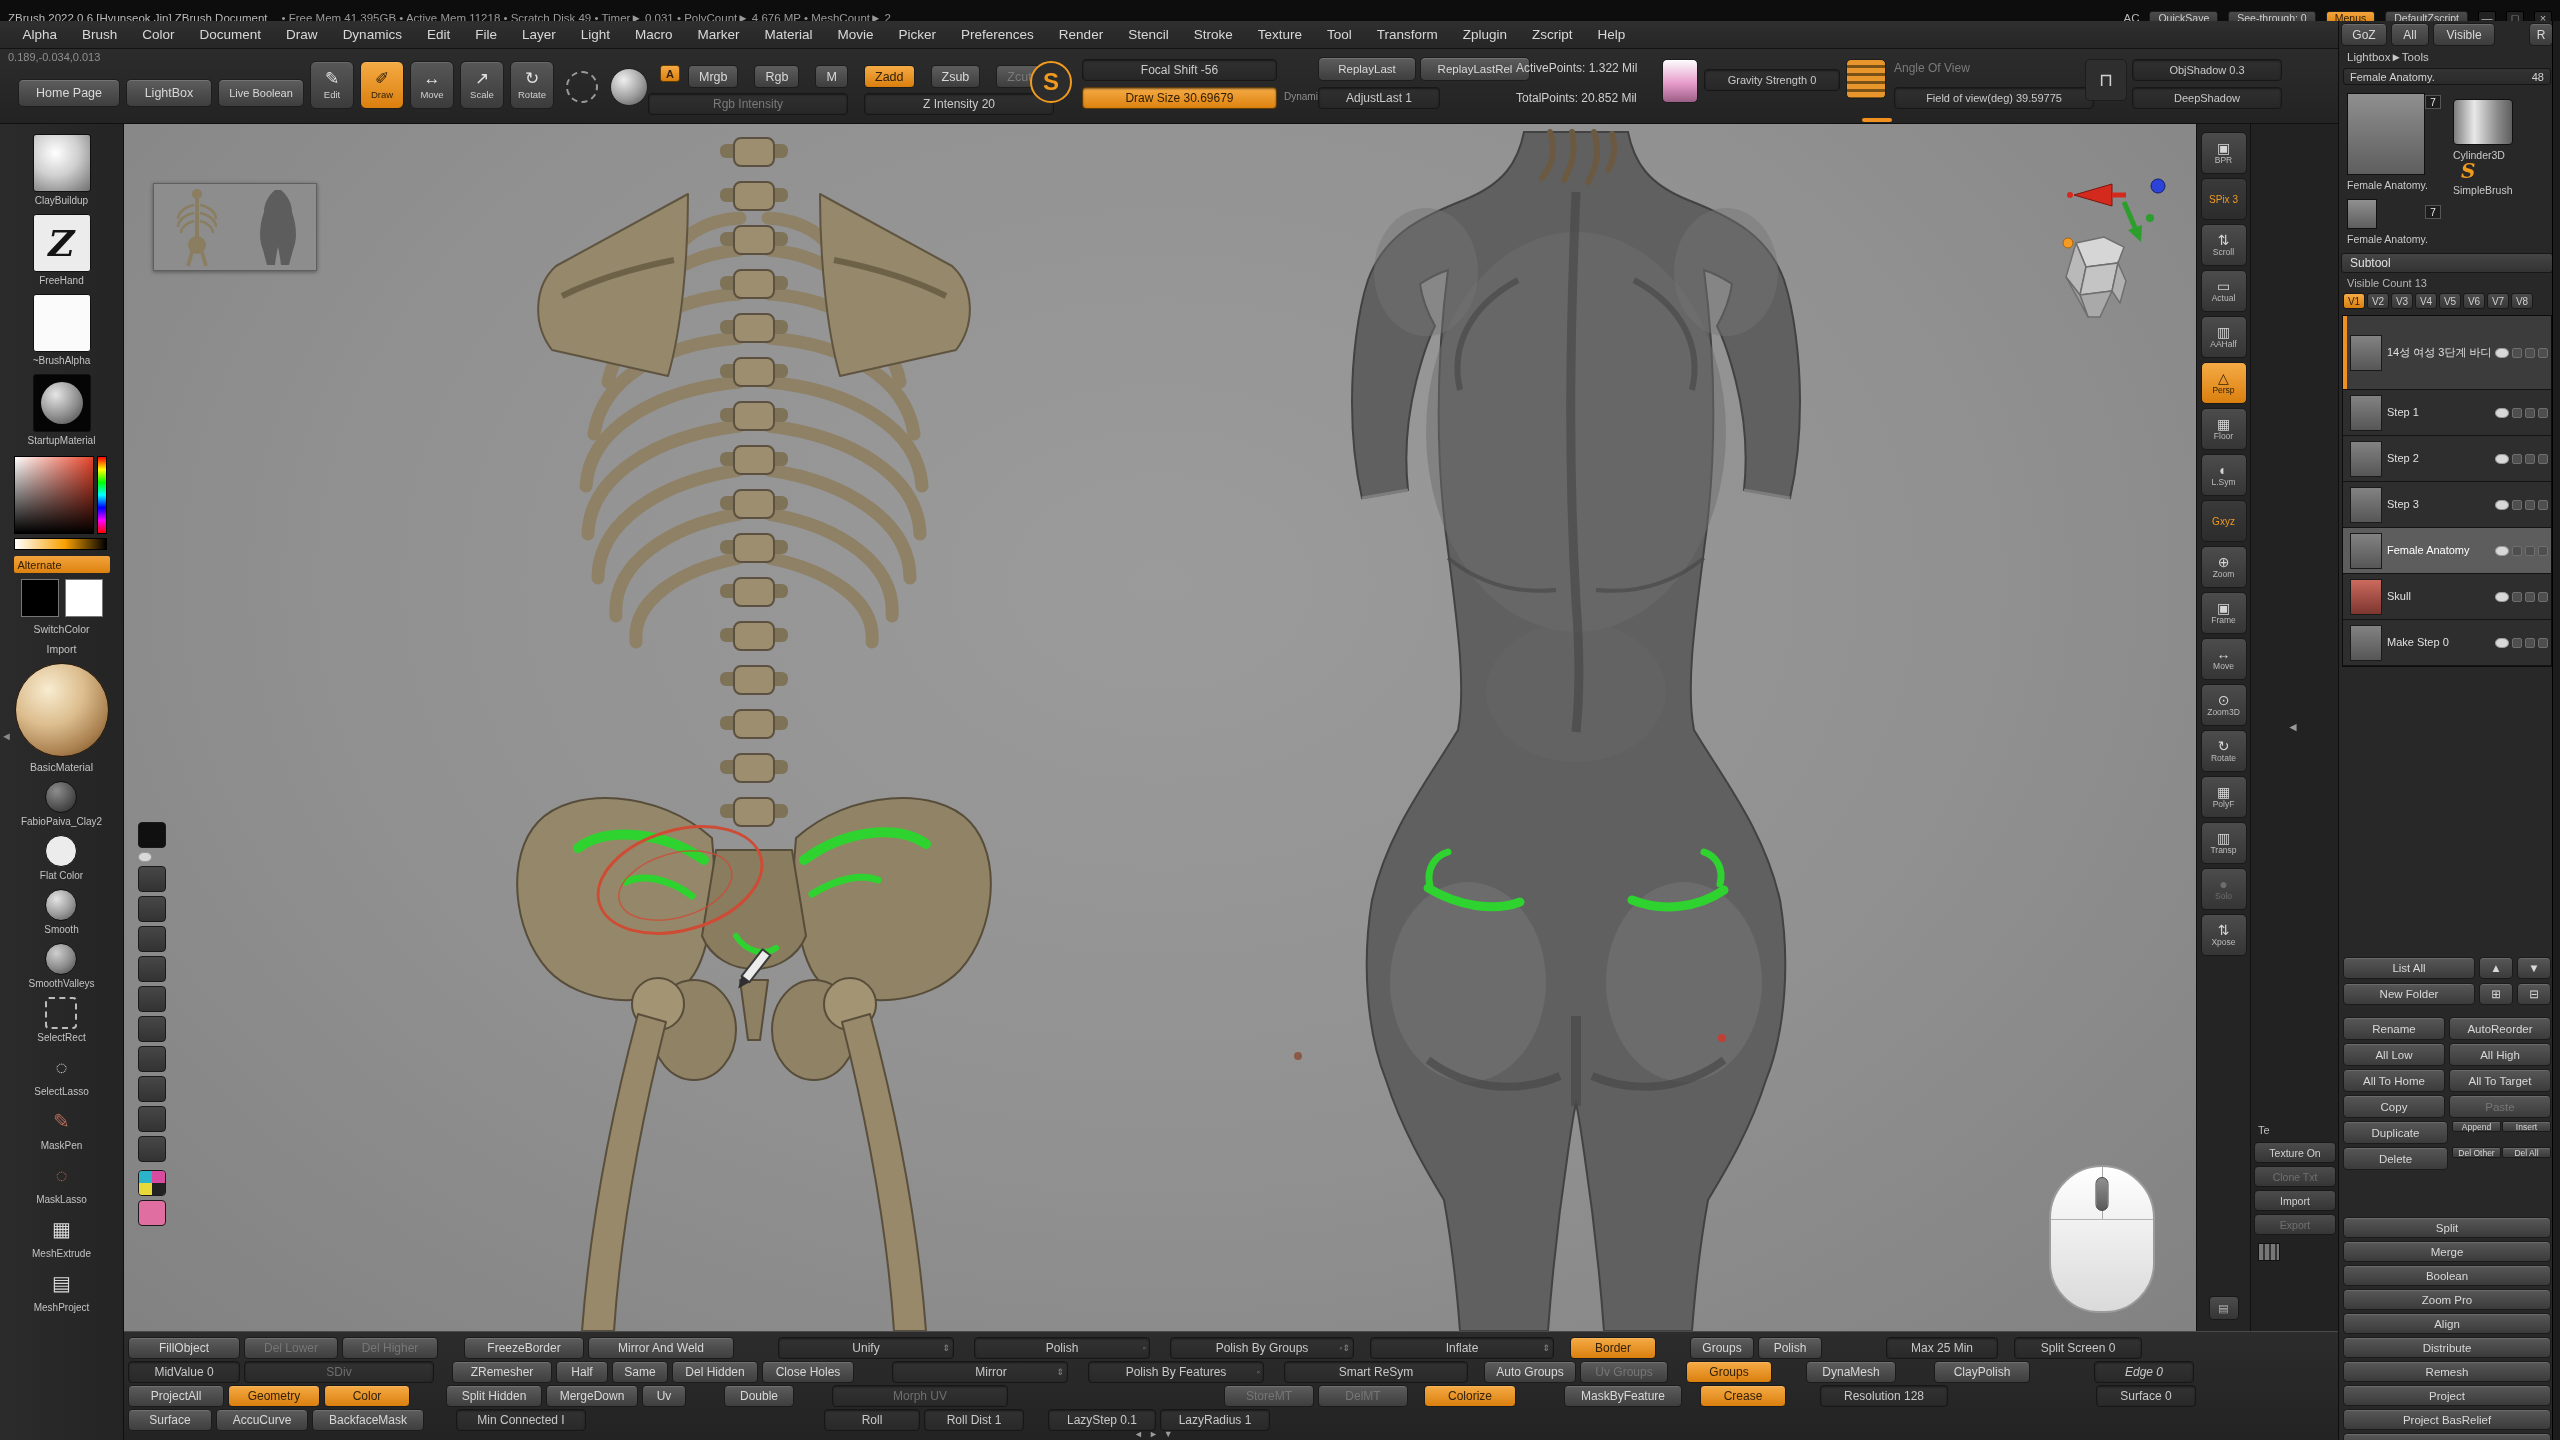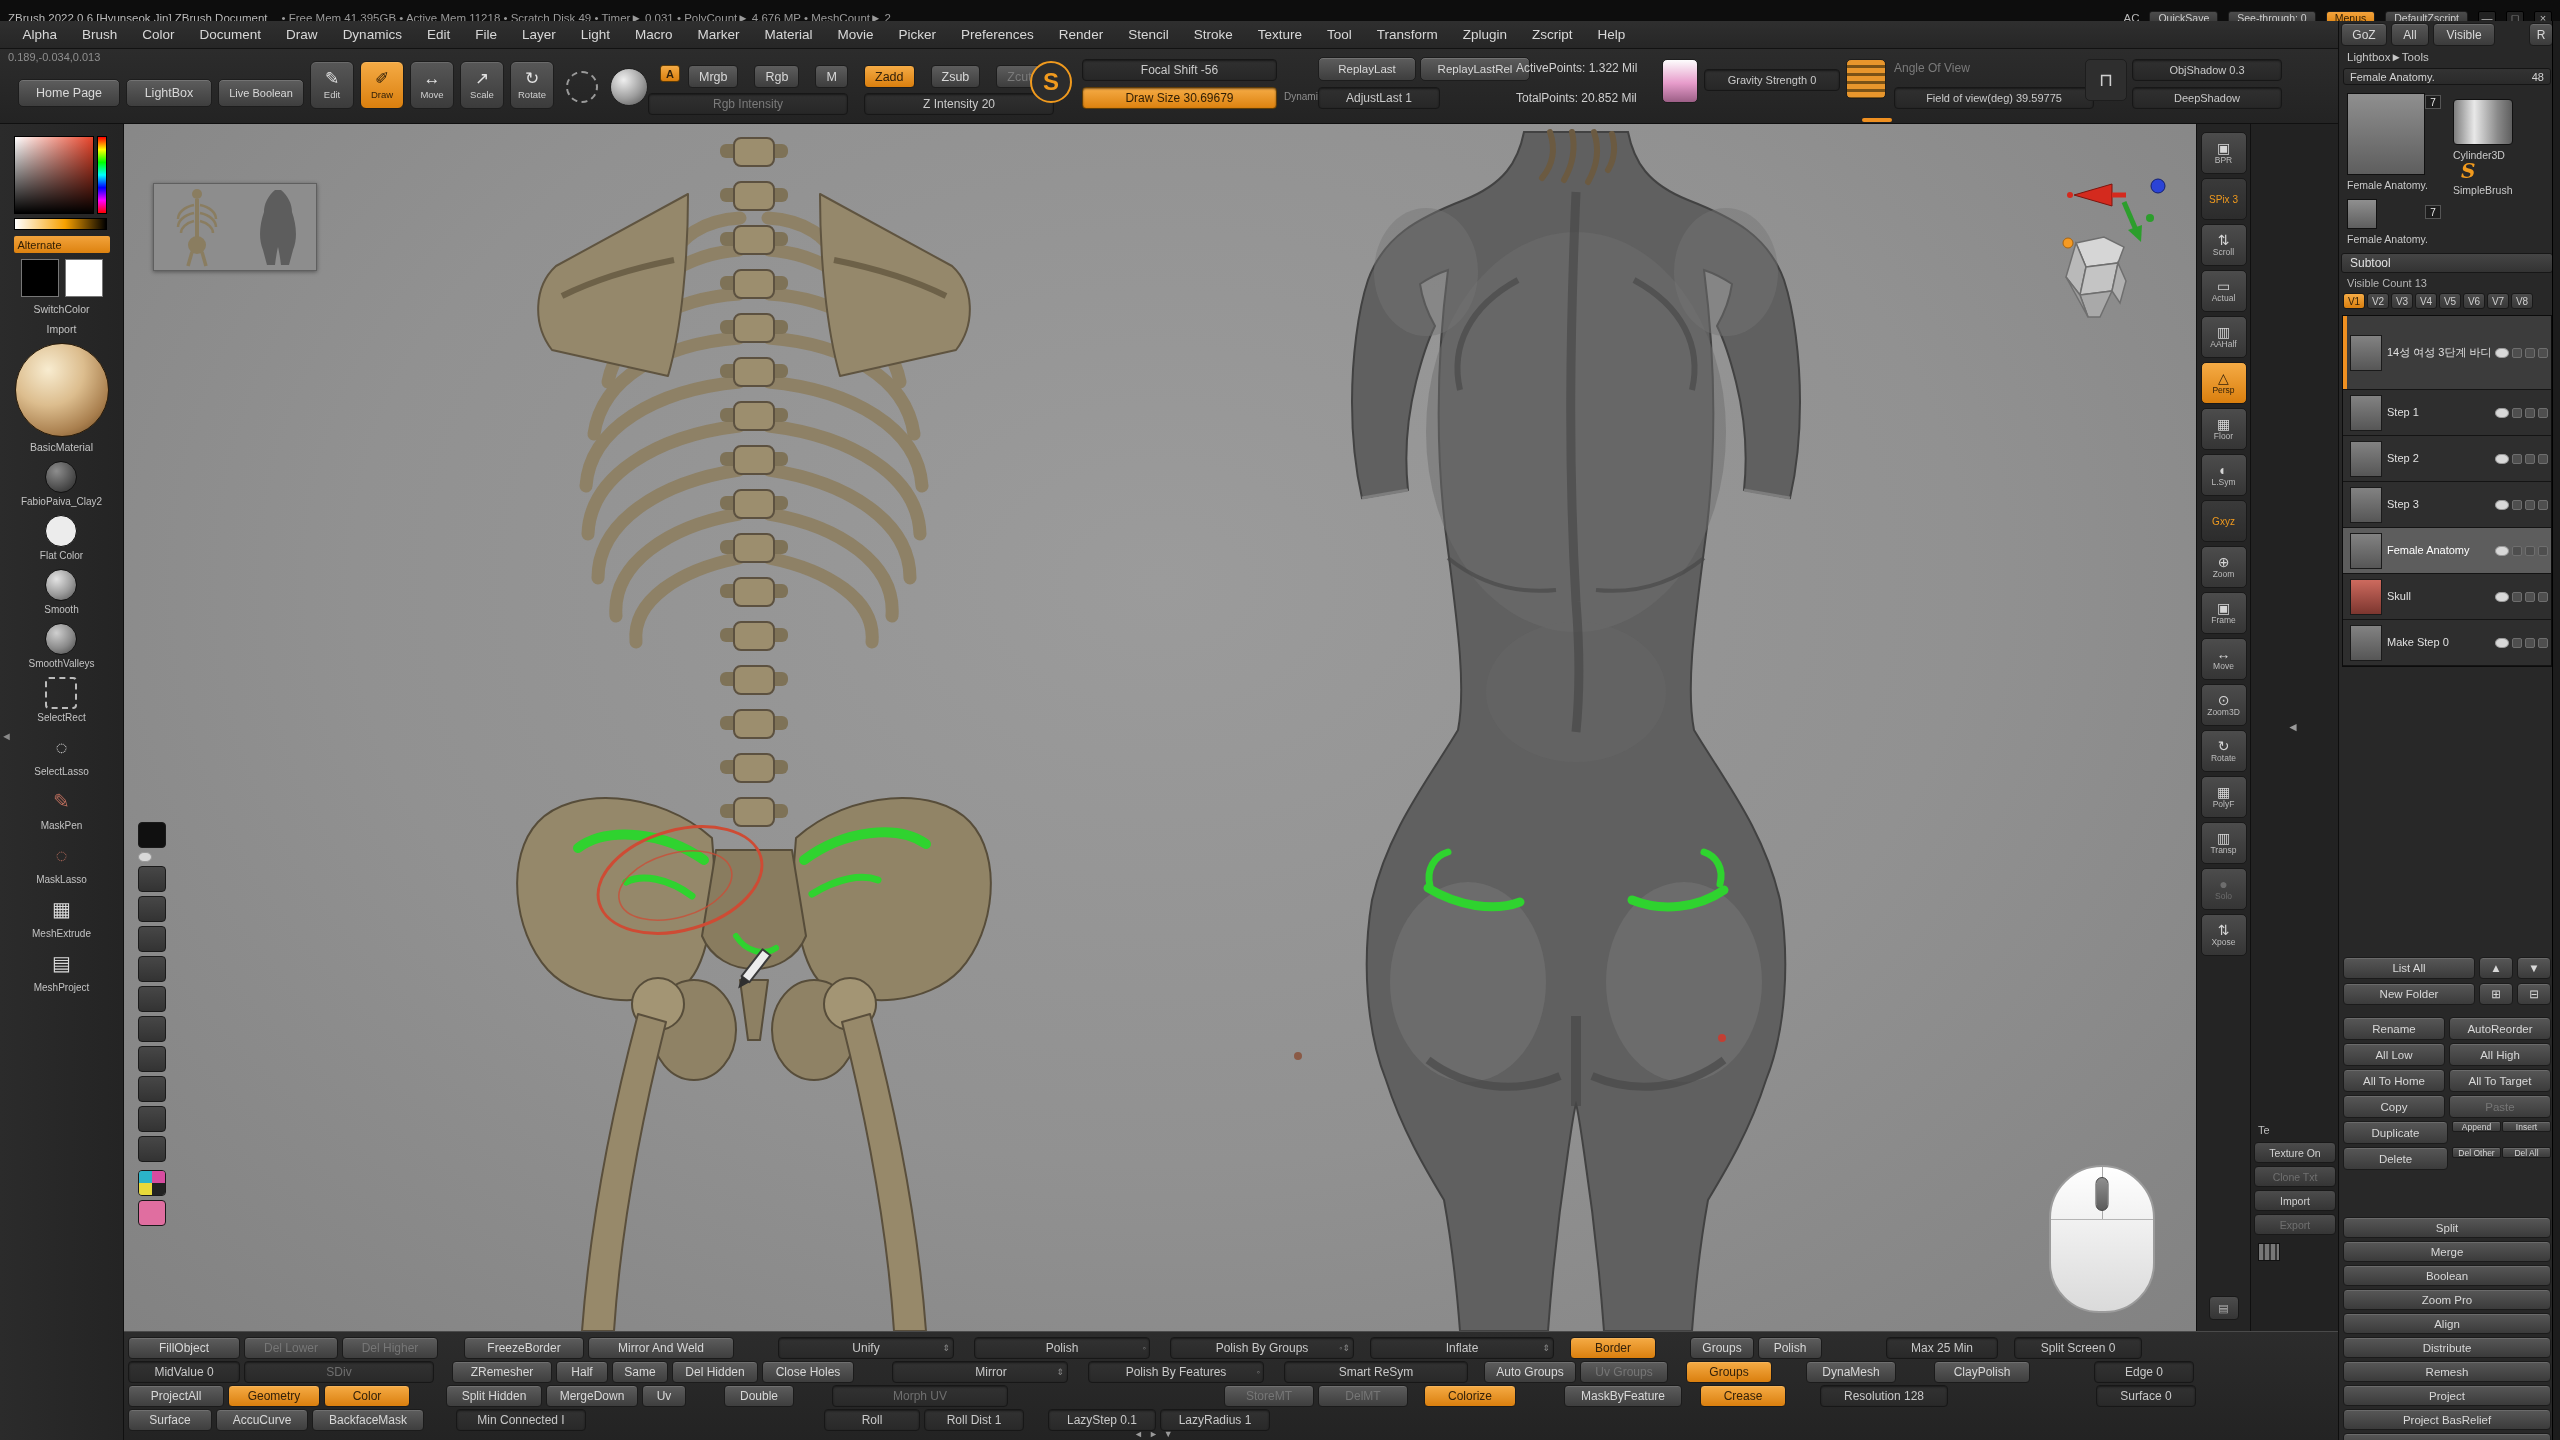--- a/index.html
+++ b/index.html
@@ -301,20 +301,44 @@
     <div class="sh-text" style="left:1894px;top:12px;color:#7a7a7a;">Angle Of View</div>
     <div class="slider" style="left:1894px;top:38px;width:200px;font-size:11px;">Field of view(deg)  39.59775</div>
 
     <div class="sicon shadow-icon">⊓</div>
     <div class="slider" style="left:2132px;top:10px;width:150px;font-size:11px;">ObjShadow 0.3</div>
     <div class="slider" style="left:2132px;top:38px;width:150px;font-size:11px;">DeepShadow</div>
     <div class="orangedash"></div>
   </div>
 
   <div class="sidebar">
+    <div>
+
+        <div class="sb-item">
+          <div class="sb-thumb t-clay"></div>
+          <div class="sb-lbl">ClayBuildup</div>
+        </div>
+
+        <div class="sb-item">
+          <div class="sb-thumb t-free">
+            <span class="sb-g">Z</span>
+          </div>
+          <div class="sb-lbl">FreeHand</div>
+        </div>
+
+        <div class="sb-item">
+          <div class="sb-thumb t-alpha"></div>
+          <div class="sb-lbl">~BrushAlpha</div>
+        </div>
+
+        <div class="sb-item">
+          <div class="sb-thumb t-startup"></div>
+          <div class="sb-lbl">StartupMaterial</div>
+        </div>
+      </div>
 
     <div class="colorpicker">
       <div class="cp-top">
         <div class="cp-main"></div>
         <div class="cp-hue"></div>
       </div>
       <div class="cp-grad"></div>
     </div>
     <div class="alt-chip">Alternate</div>
     <div class="swatches">
@@ -1093,21 +1117,21 @@
         <div class="it" style="width: 96px;">
           <span>ClayPolish</span>
 
         </div>
 
         <div class="it sp" style="width: 56px;">
           <span></span>
 
         </div>
 
-        <div class="it sl" style="width: 100px;">
+        <div class="it sl" style="width: 100px; font-style: italic;">
           <span>Edge 0</span>
 
         </div>
       </div>
     <div class="bb-row">
 
         <div class="it" style="width: 96px;">
           <span>ProjectAll</span>
 
         </div>

